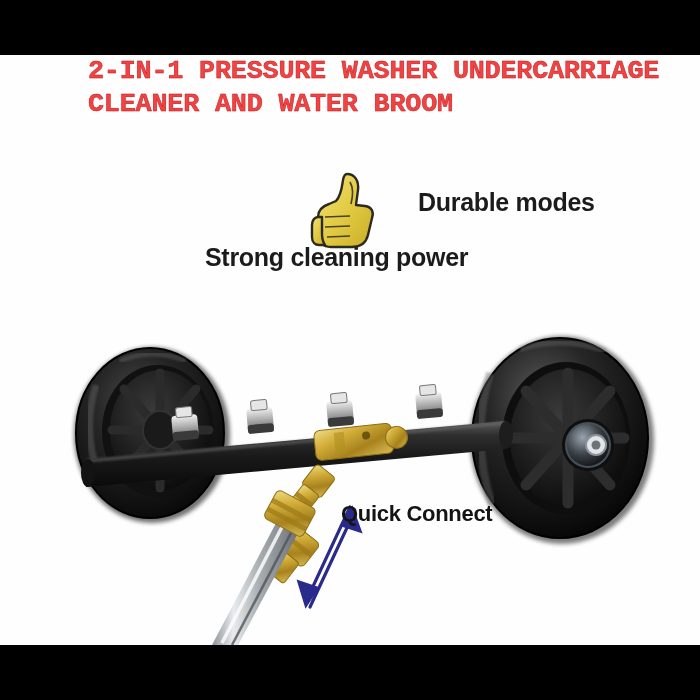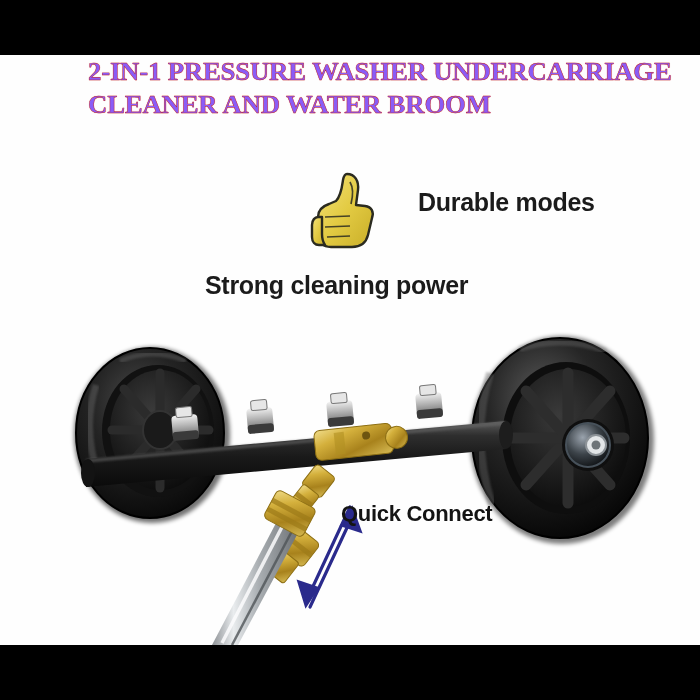--- a/index.html
+++ b/index.html
@@ -7,35 +7,35 @@
        font-family:"Liberation Sans",sans-serif;}
   #stage{position:relative;width:700px;height:700px;background:#000;}
   .letterbox{position:absolute;left:0;width:700px;background:#000;}
   #lb-top{top:0;height:55px;}
   #lb-bottom{top:645px;height:55px;}
   #canvas{position:absolute;left:0;top:55px;width:700px;height:590px;
           background:#fefefe;overflow:hidden;}
 
   
   #title{position:absolute;left:88px;top:0px;width:560px;
-         color:#8b5cf6;font-family:Liberation Serif, serif;
+         color:#ef4444;font-family:Liberation Mono, monospace;
          font-weight:bold;font-size:26px;line-height:33px;
          letter-spacing:-0.2px;text-align:left;
          -webkit-text-stroke:0.4px #C0191C;
          text-shadow:0 0 1px rgba(192,25,28,.45);}
   #title .ln{display:block;white-space:nowrap;
              transform:scaleX(1.03);transform-origin:left center;}
 
   
   .feat{position:absolute;color:#1b1b1b;font-weight:bold;
         font-size:25px;white-space:nowrap;letter-spacing:-0.3px;}
   #feat-convert{left:240px;top:84px;}
   #feat-durable{left:163px;top:133px;}
   #feat-modes{left:418px;top:133px;}
-  #feat-strong{left:205px;top:188px;margin-top:28px;}
+  #feat-strong{left:205px;top:188px;}
 
   
   #thumb{position:absolute;left:303px;top:110px;width:80px;height:88px;}
   #thumb svg{width:100%;height:100%;display:block;}
 
   
   #product{position:absolute;left:0;top:0;width:700px;height:590px;}
   #product svg{width:100%;height:100%;display:block;}
 
   

